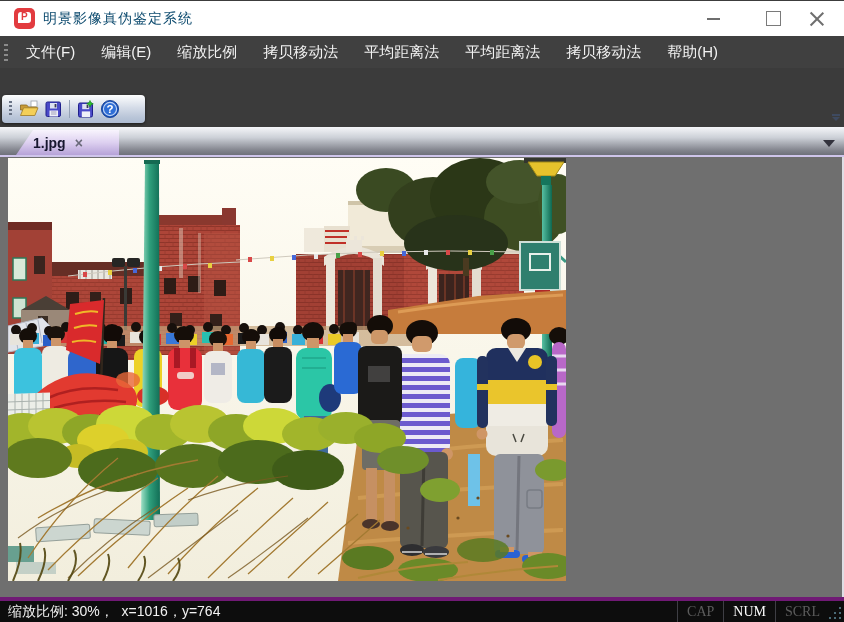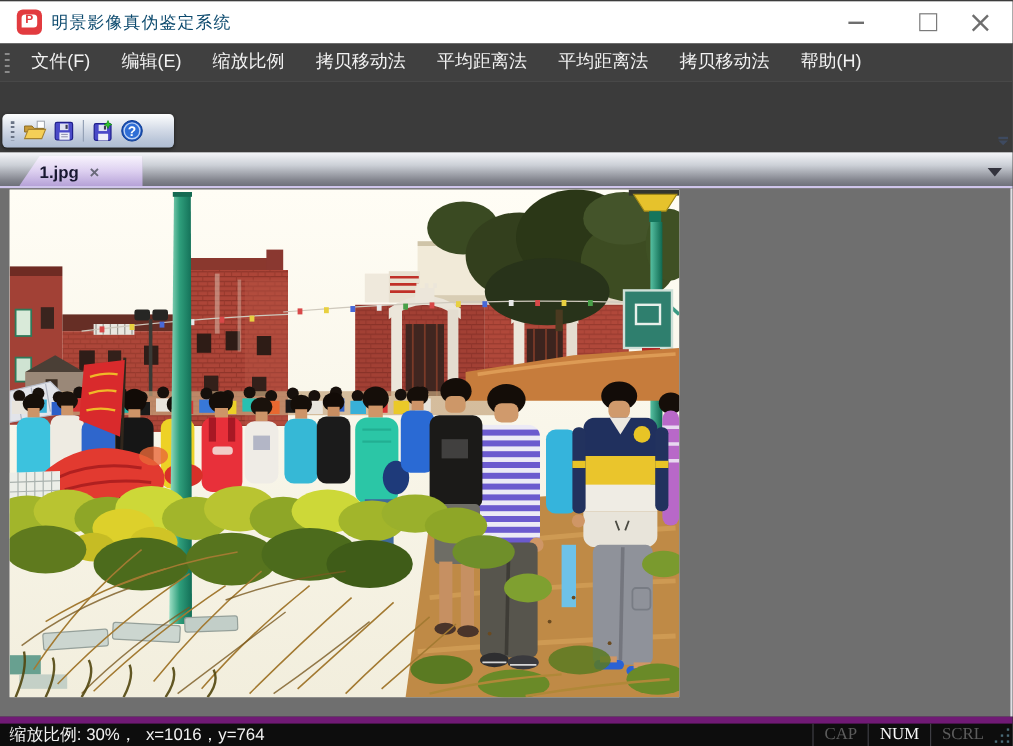--- a/index.html
+++ b/index.html
@@ -45,21 +45,21 @@
     display:flex;align-items:center;font-size:14px;font-weight:bold;color:#17172f;
     filter:drop-shadow(0 0 1px #55556a);}
   .tab-label{margin-left:17px;}
   .tab-close{margin-left:9px;font-weight:bold;color:#6a6a7a;font-size:14px;line-height:1;}
   .tab-dropdown{position:absolute;right:9px;bottom:8px;width:0;height:0;
     border-left:6px solid transparent;border-right:6px solid transparent;border-top:7px solid #33333d;}
   
   .content{height:440px;background:#6f6f6f;position:relative;border-right:2px solid #dedee4;box-sizing:border-box;}
   .photo{position:absolute;left:8px;top:1px;width:558px;height:423px;background:#f9f7f0;}
   
-  .statusbar{height:25px;background:#0d0d0d;border-top:6px solid #701a75;box-sizing:border-box;
+  .statusbar{height:25px;background:#0d0d0d;border-top:4px solid #701a75;box-sizing:border-box;
     display:flex;align-items:center;color:#f2f2f2;font-size:14px;}
   .status-left{margin-left:8px;white-space:pre;}
   .status-right{margin-left:auto;display:flex;align-items:stretch;height:100%;font-family:Liberation Serif, serif;}
   .indicator{display:flex;align-items:center;padding:0 9px;border-left:1px solid #3e3e44;color:#5c5c5c;}
   .indicator.active{color:#fafafa;justify-content:flex-end;}
   .grip{width:15px;position:relative;}
   .grip i{position:absolute;width:2px;height:2px;background:#4a6a76;}
 </style>
 </head>
 <body>

